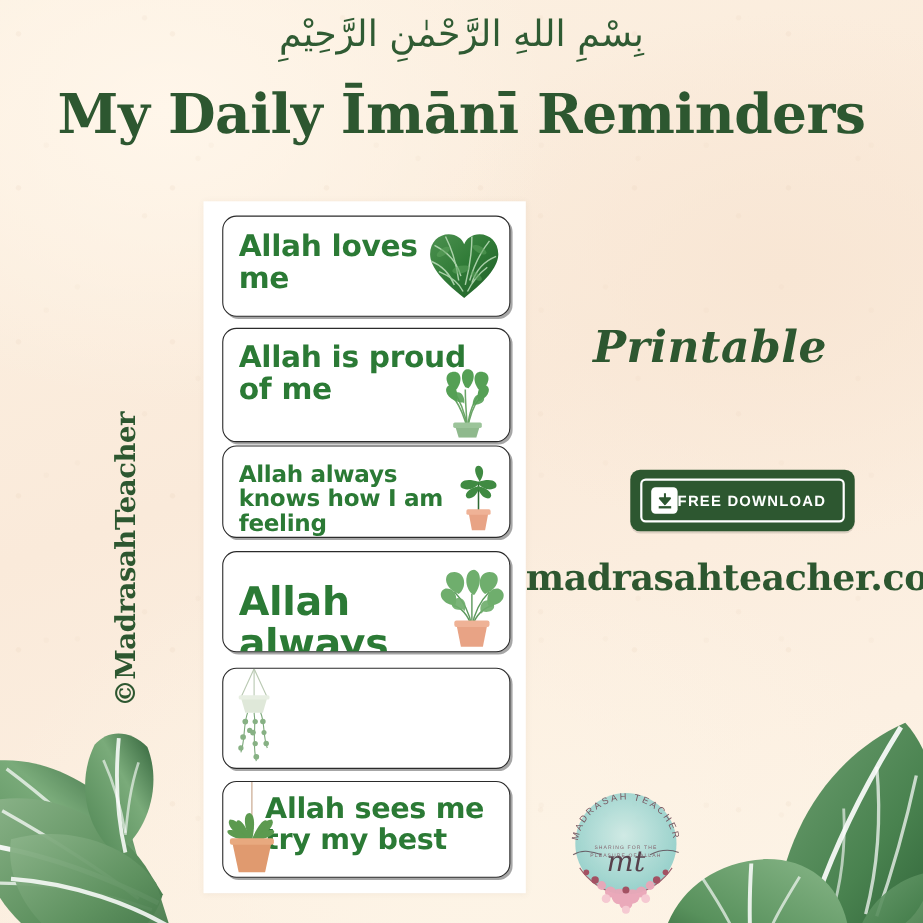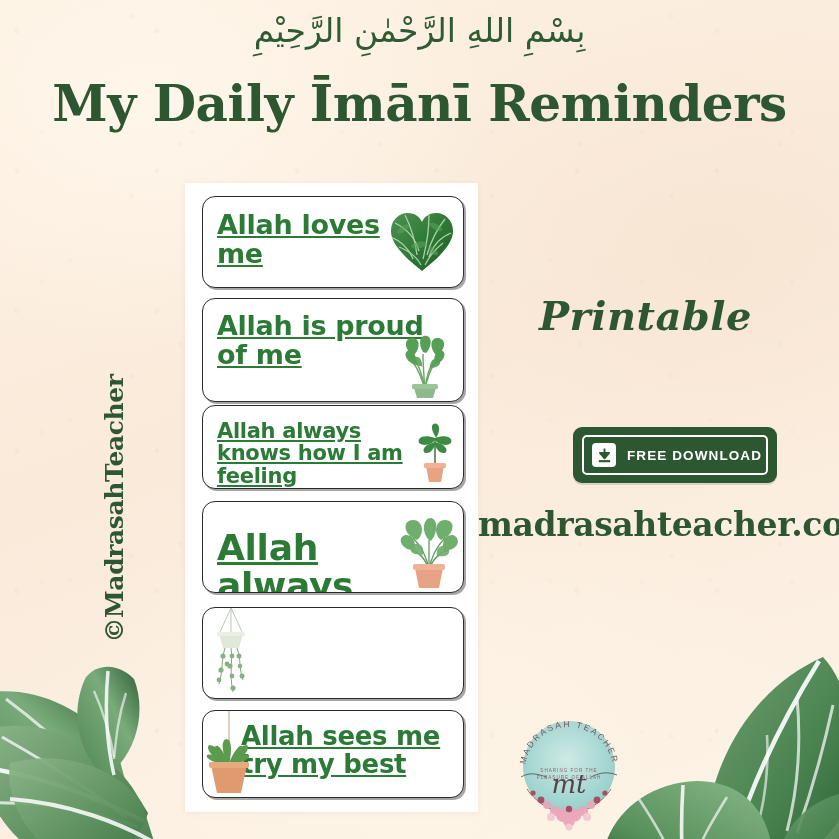--- a/index.html
+++ b/index.html
@@ -54,21 +54,21 @@
     box-shadow:2px 2px 0 rgba(0,0,0,.35);
     box-sizing:border-box;overflow:hidden;
   }
   .card .txt{
     position:absolute;
     color:#2b7a35;
     font-family:"DejaVu Sans","Liberation Sans",sans-serif;
     font-weight:700;line-height:1.06;letter-spacing:-.3px;
   }
   
-  .card .txt{font-stretch:normal;text-decoration:underline;}
+  .card .txt{font-stretch:normal;}
 
   .c1{top:13px;height:92px;}
   .c1 .txt{left:14px;top:14px;font-size:27px;width:190px;}
   .c2{top:115px;height:104px;}
   .c2 .txt{left:14px;top:13px;font-size:27px;width:210px;}
   .c3{top:222px;height:84px;}
   .c3 .txt{left:14px;top:14px;font-size:21px;width:220px;}
   .c4{top:318px;height:92px;}
   .c4 .txt{left:14px;top:27px;font-size:36px;width:205px;}
   .c5{top:424px;height:92px;}
@@ -98,21 +98,21 @@
   }
   #dlbtn{
     position:absolute;left:573px;top:427px;width:204px;height:56px;
     background:#2d5730;border-radius:9px;
     display:flex;align-items:center;justify-content:center;
     box-shadow:0 2px 0 rgba(0,0,0,.12);
     cursor:pointer;
   }
   #dlinner{
     width:186px;height:40px;border:2px solid #ffffff;border-radius:5px;
-    display:flex;align-items:center;gap:11px;padding-left:8px;box-sizing:border-box;
+    display:flex;align-items:center;padding-left:8px;box-sizing:border-box;
   }
   #dlicon{
     width:24px;height:24px;background:#fff;border-radius:4px;
     display:flex;align-items:center;justify-content:center;flex:0 0 auto;
   }
   #dllabel{
     color:#fff;font-family:"Liberation Sans",sans-serif;font-weight:700;
     font-size:13.5px;letter-spacing:1.1px;
   }
   #site{

